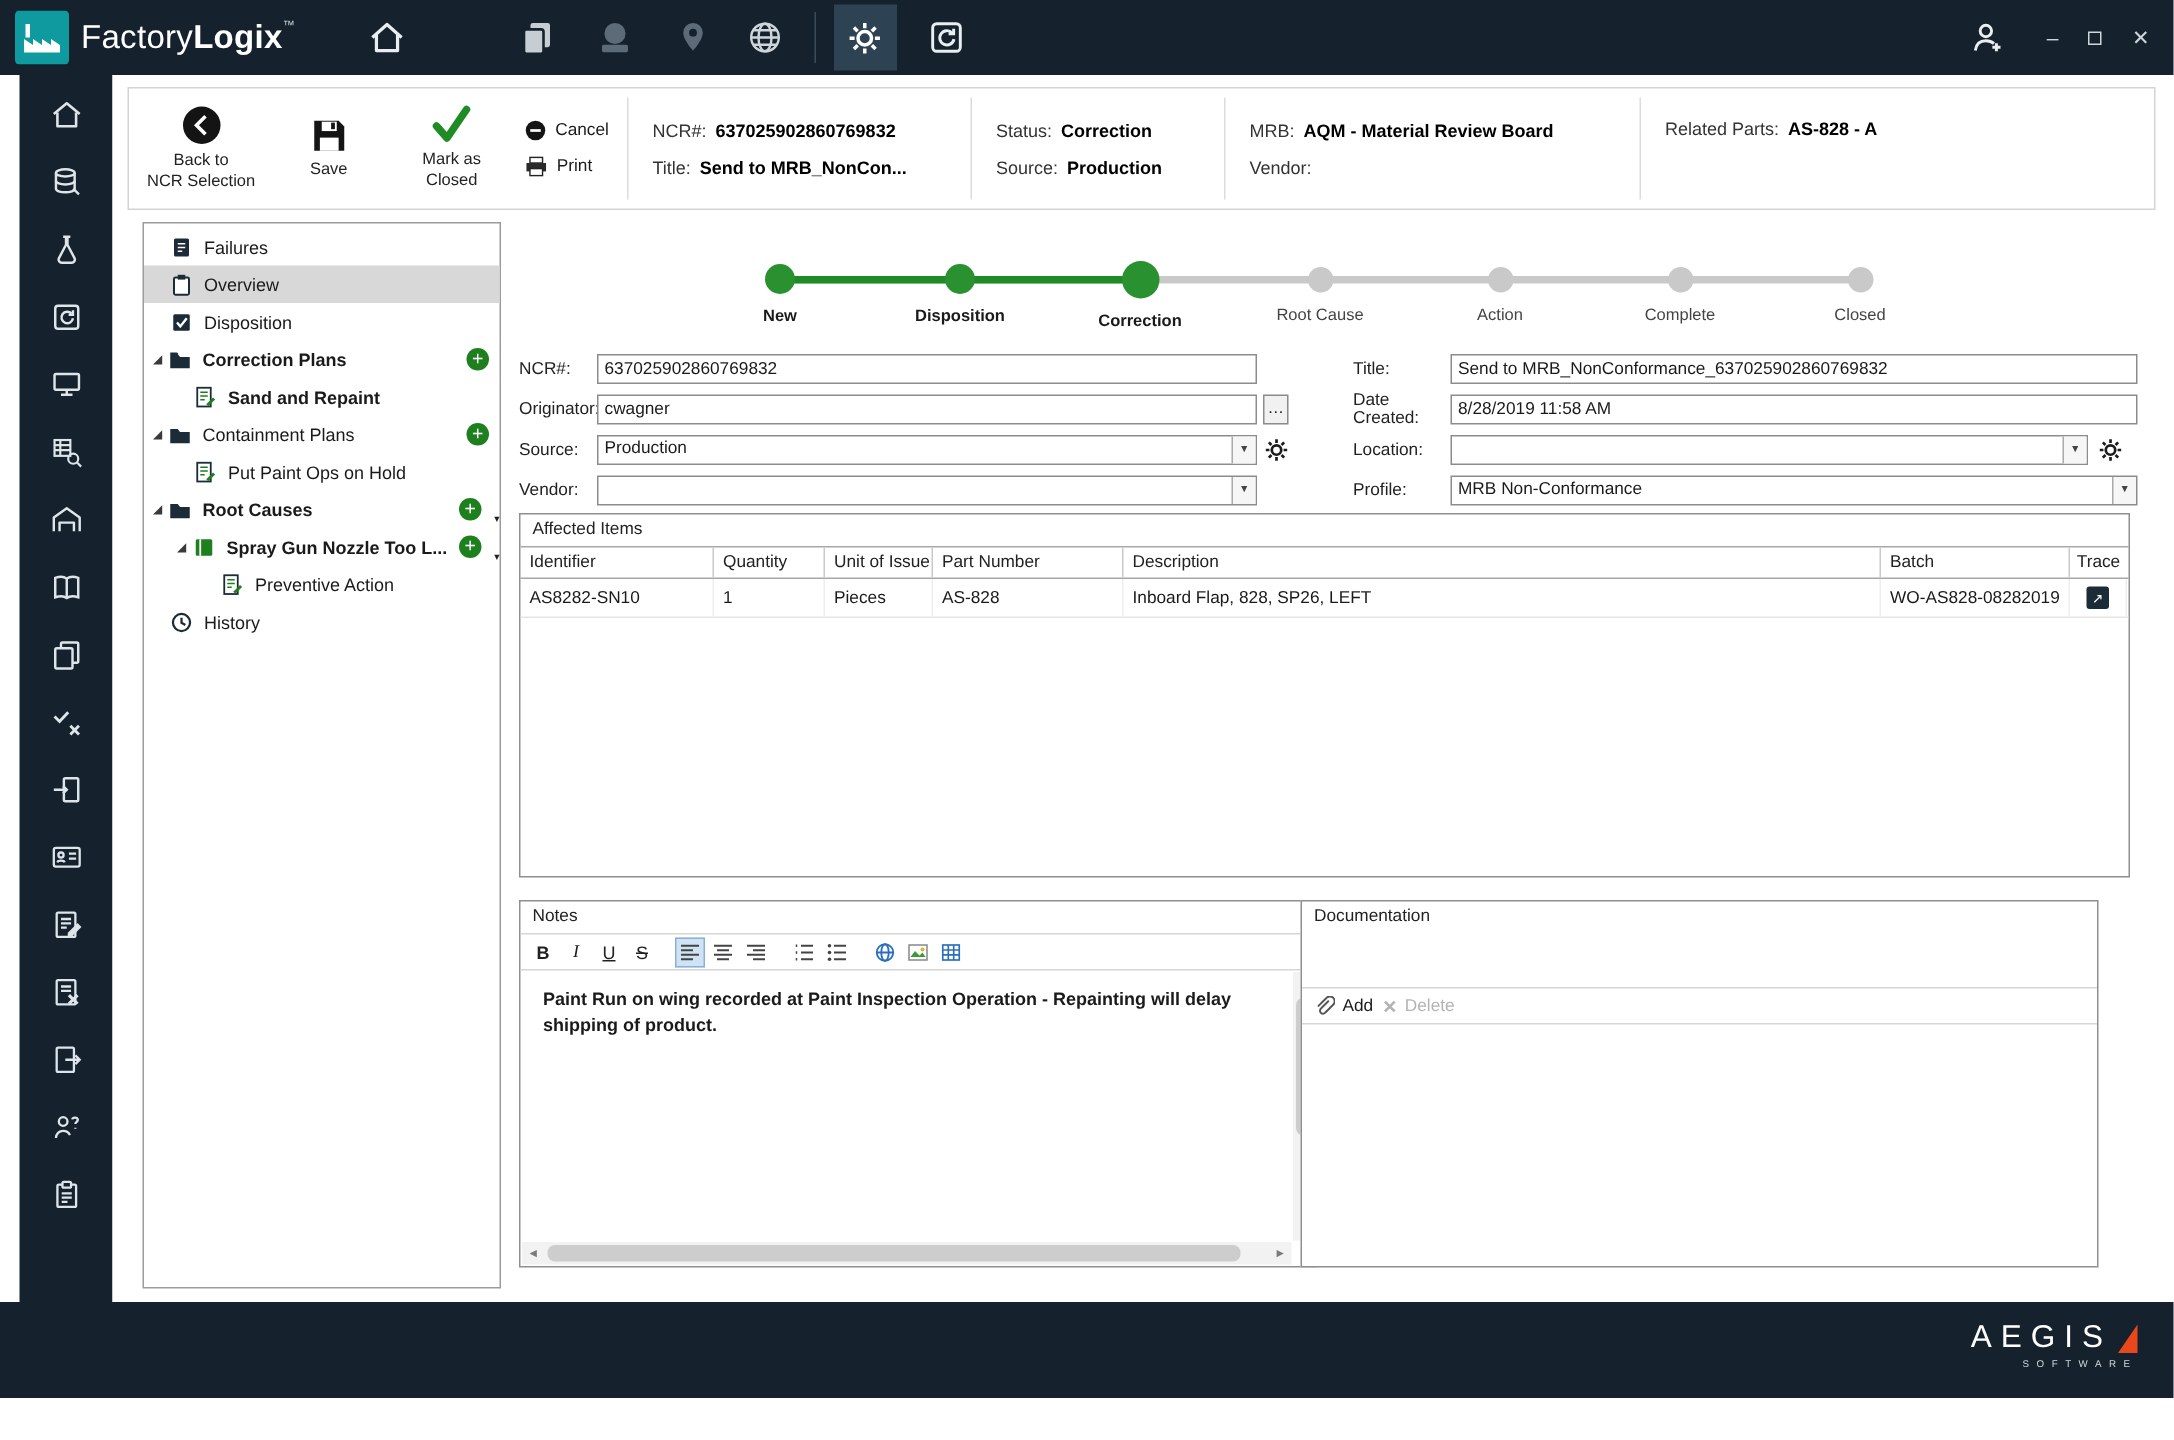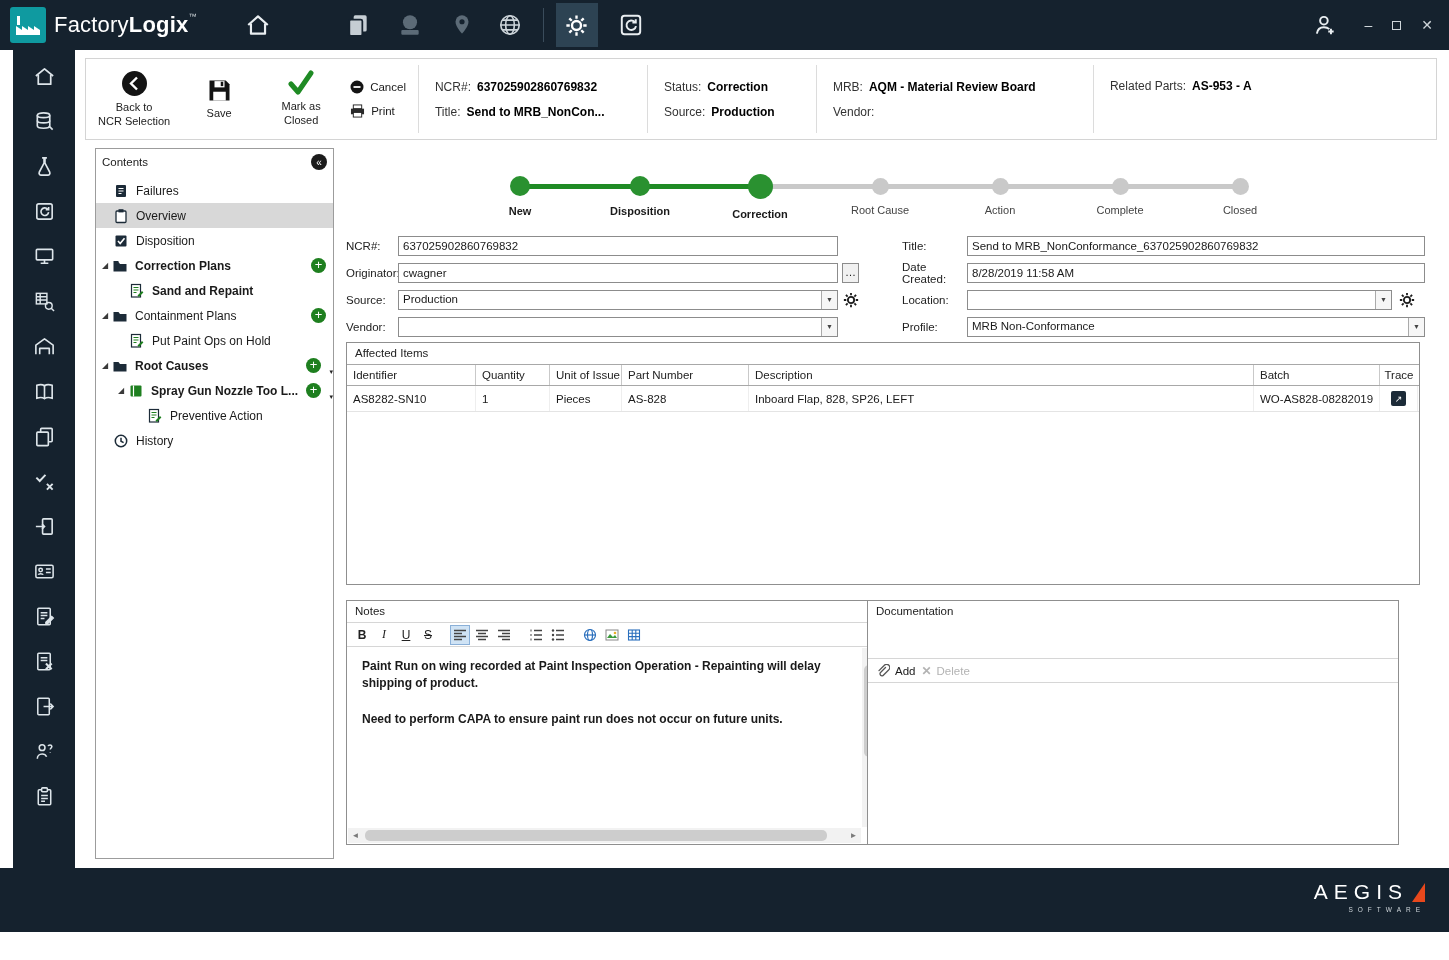--- a/index.html
+++ b/index.html
@@ -432,30 +432,26 @@
         </div>
       <div class="info-row">
           <span class="info-label">Vendor:</span>
           <span class="info-value"></span>
         </div>
     </div>
     <div class="v-sep"></div>
     <div class="info-col info-top">
       <div class="info-row">
           <span class="info-label">Related Parts:</span>
-          <span class="info-value">AS-953 - A</span>
+          <span class="info-value">AS-828 - A</span>
         </div>
     </div>
   </div>
 
   <div class="contents">
-    <div class="c-header">
-      <span>Contents</span>
-      <span class="c-collapse">«</span>
-    </div>
     <div class="tree">
       <div class="trow" style="padding-left:16px">
         <span class="ticon">
             <svg viewBox="0 0 16 16">
               <rect x="3" y="2" width="10" height="12" rx="1" fill="#1c2b38"></rect>
               <path d="M5.5 5.5h5M5.5 8h5M5.5 10.5h3" stroke="#fff" stroke-width="1.1"></path>
             </svg>
           </span>
         <span class="tlabel">Failures</span>
       </div>
@@ -768,21 +764,20 @@
               <g stroke="#2a6fbd" fill="none" stroke-width="1.1">
                 <rect x="1.5" y="2" width="11" height="10"></rect>
                 <path d="M1.5 5.3h11M1.5 8.6h11M5.2 2v10M8.8 2v10"></path>
               </g>
             </svg>
           </span>
       </div>
       <div class="notes-body">
         <div class="notes-text">
           <p>Paint Run on wing recorded at Paint Inspection Operation - Repainting will delay shipping of product.</p>
-          <p>Need to perform CAPA to ensure paint run does not occur on future units.</p>
         </div>
       </div>
       <div class="vscroll">
         <span class="sc-arrow">▲</span>
         <span class="v-thumb"></span>
         <span class="sc-arrow" style="margin-top:auto">▼</span>
       </div>
       <div class="hscroll">
         <span class="sc-arrow">◄</span>
         <span class="h-thumb"></span>

